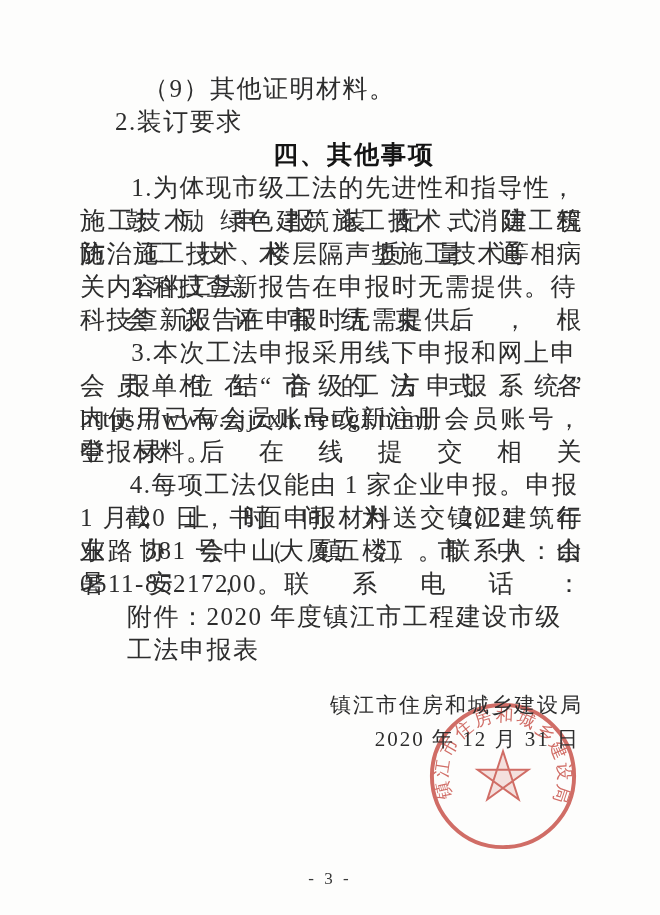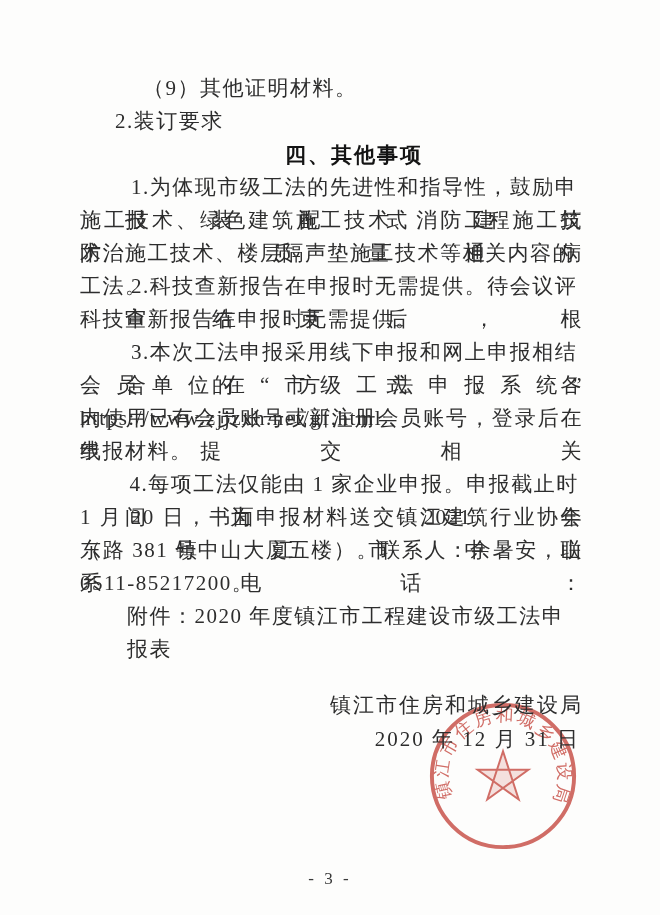--- a/index.html
+++ b/index.html
@@ -17,21 +17,21 @@
     font-family: "Liberation Serif", serif;
     color: #2d2d2d;
   }
   .content {
     position: absolute;
     left: 80px;
     top: 72px;
     width: 503px;
   }
   .line {
-    font-size: 21px;
+    font-size: 25px;
     height: 33px;
     line-height: 33px;
     letter-spacing: 1.5px;
   }
   .just {
     text-align: justify;
     text-align-last: justify;
   }
   .ind-paren { padding-left: 63px; }   
   .ind-sub   { padding-left: 35px; }   

